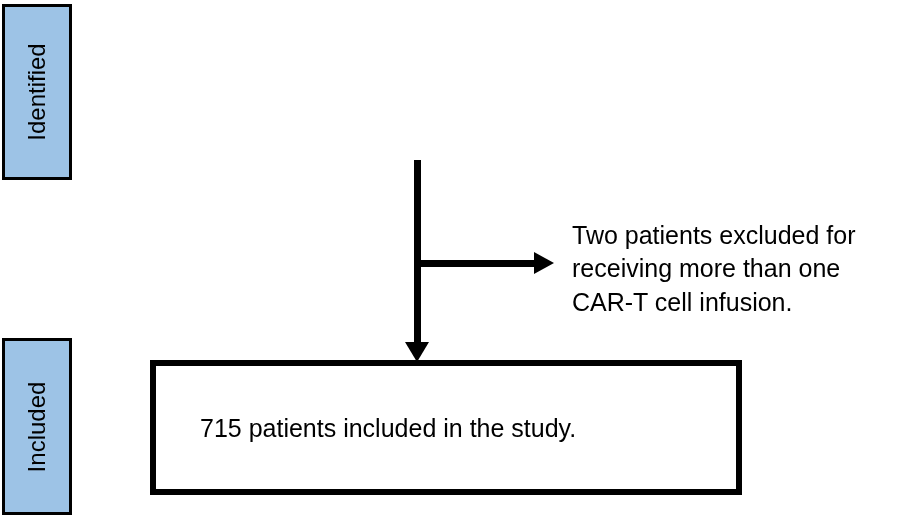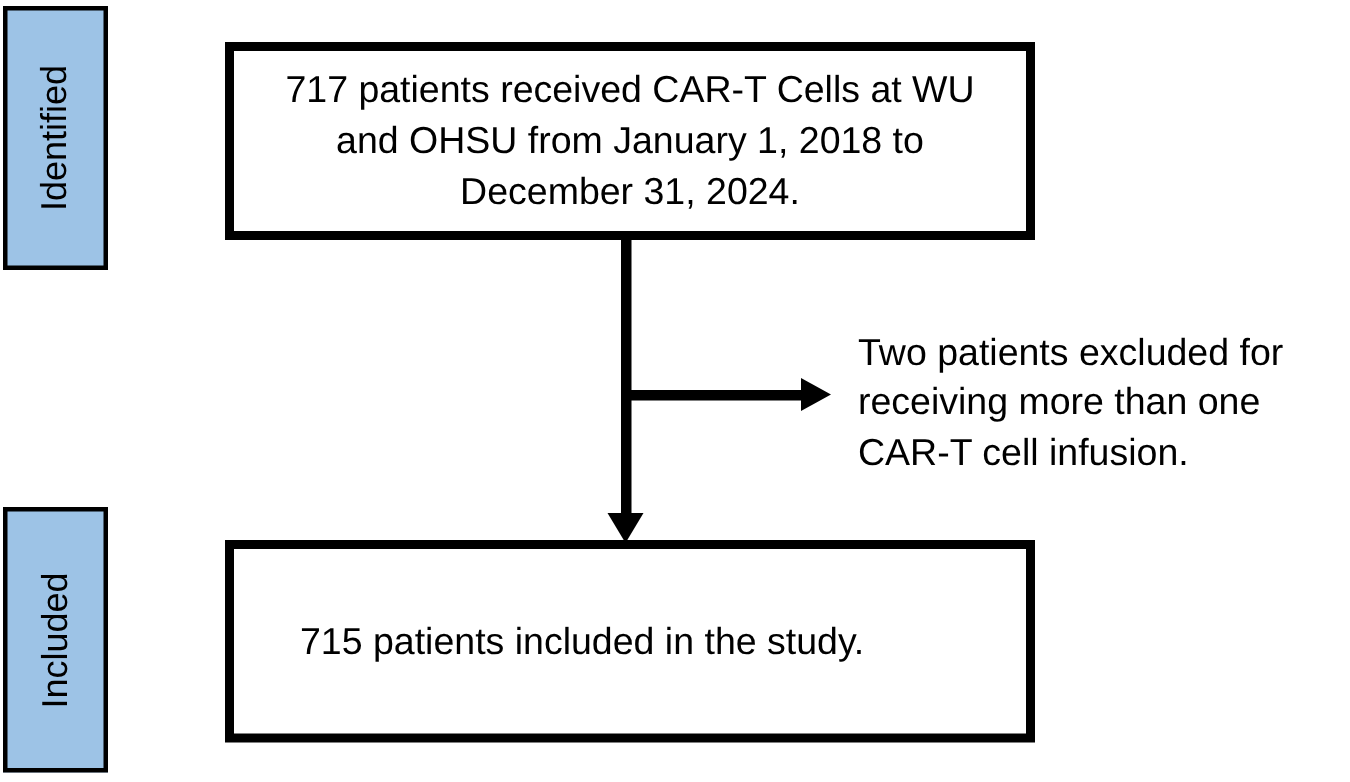--- a/index.html
+++ b/index.html
@@ -60,21 +60,21 @@
   }
   #box-identified {
     left: 150px;
     top: 28px;
     width: 540px;
     height: 132px;
   }
   #box-included {
     left: 150px;
     top: 360px;
-    width: 540px;
+    width: 592px;
     height: 135px;
   }
   .box-text {
     font-size: 25px;
     line-height: 1.36;
     text-align: center;
     white-space: pre-line;
     padding: 0 14px;
   }
   #box-included .box-text {
@@ -140,25 +140,20 @@
 <div id="canvas">
 
   <div id="stage-identified" class="stage-label">
     <span class="vtext">Identified</span>
   </div>
 
   <div id="stage-included" class="stage-label">
     <span class="vtext">Included</span>
   </div>
 
-  <div id="box-identified" class="flow-box">
-    <div class="box-text">717 patients received CAR-T Cells at WU
-and OHSU from January 1, 2018 to
-December 31, 2024.</div>
-  </div>
 
   <div class="arrow-vline"></div>
   <div class="arrow-vhead"></div>
   <div class="arrow-hline"></div>
   <div class="arrow-hhead"></div>
 
   <div id="exclusion-note">Two patients excluded for
 receiving more than one
 CAR-T cell infusion.</div>
 

